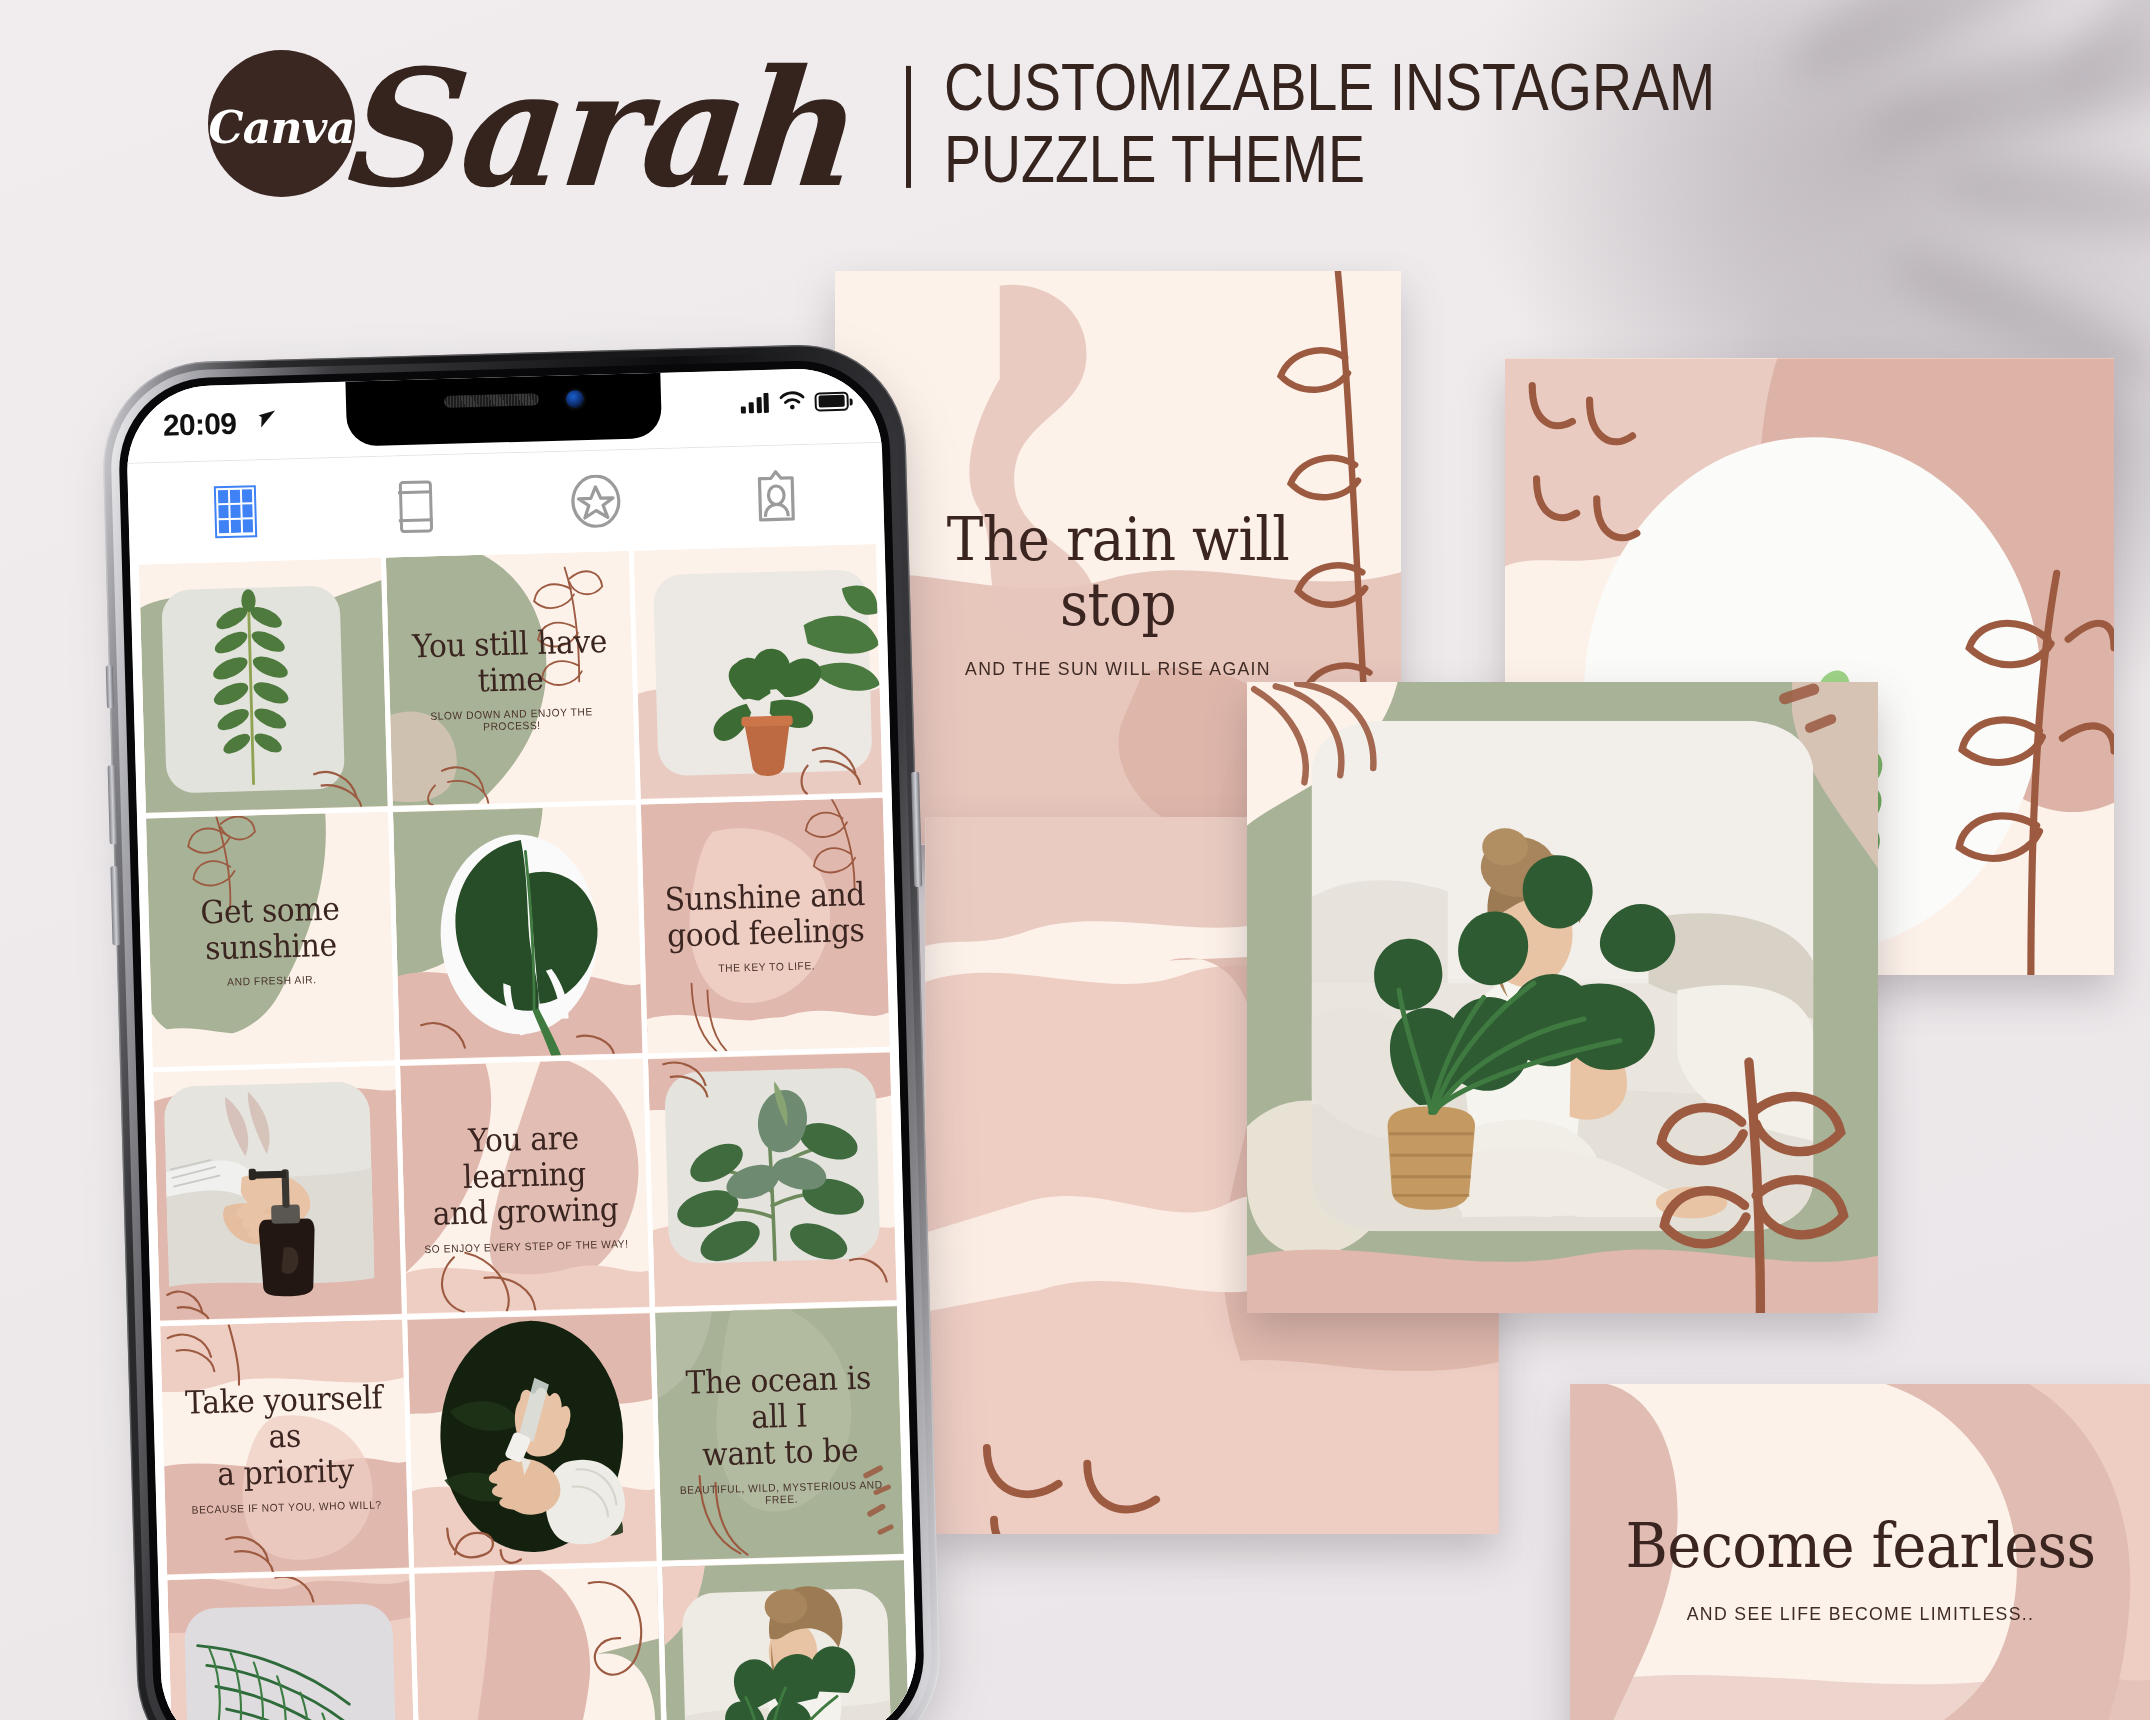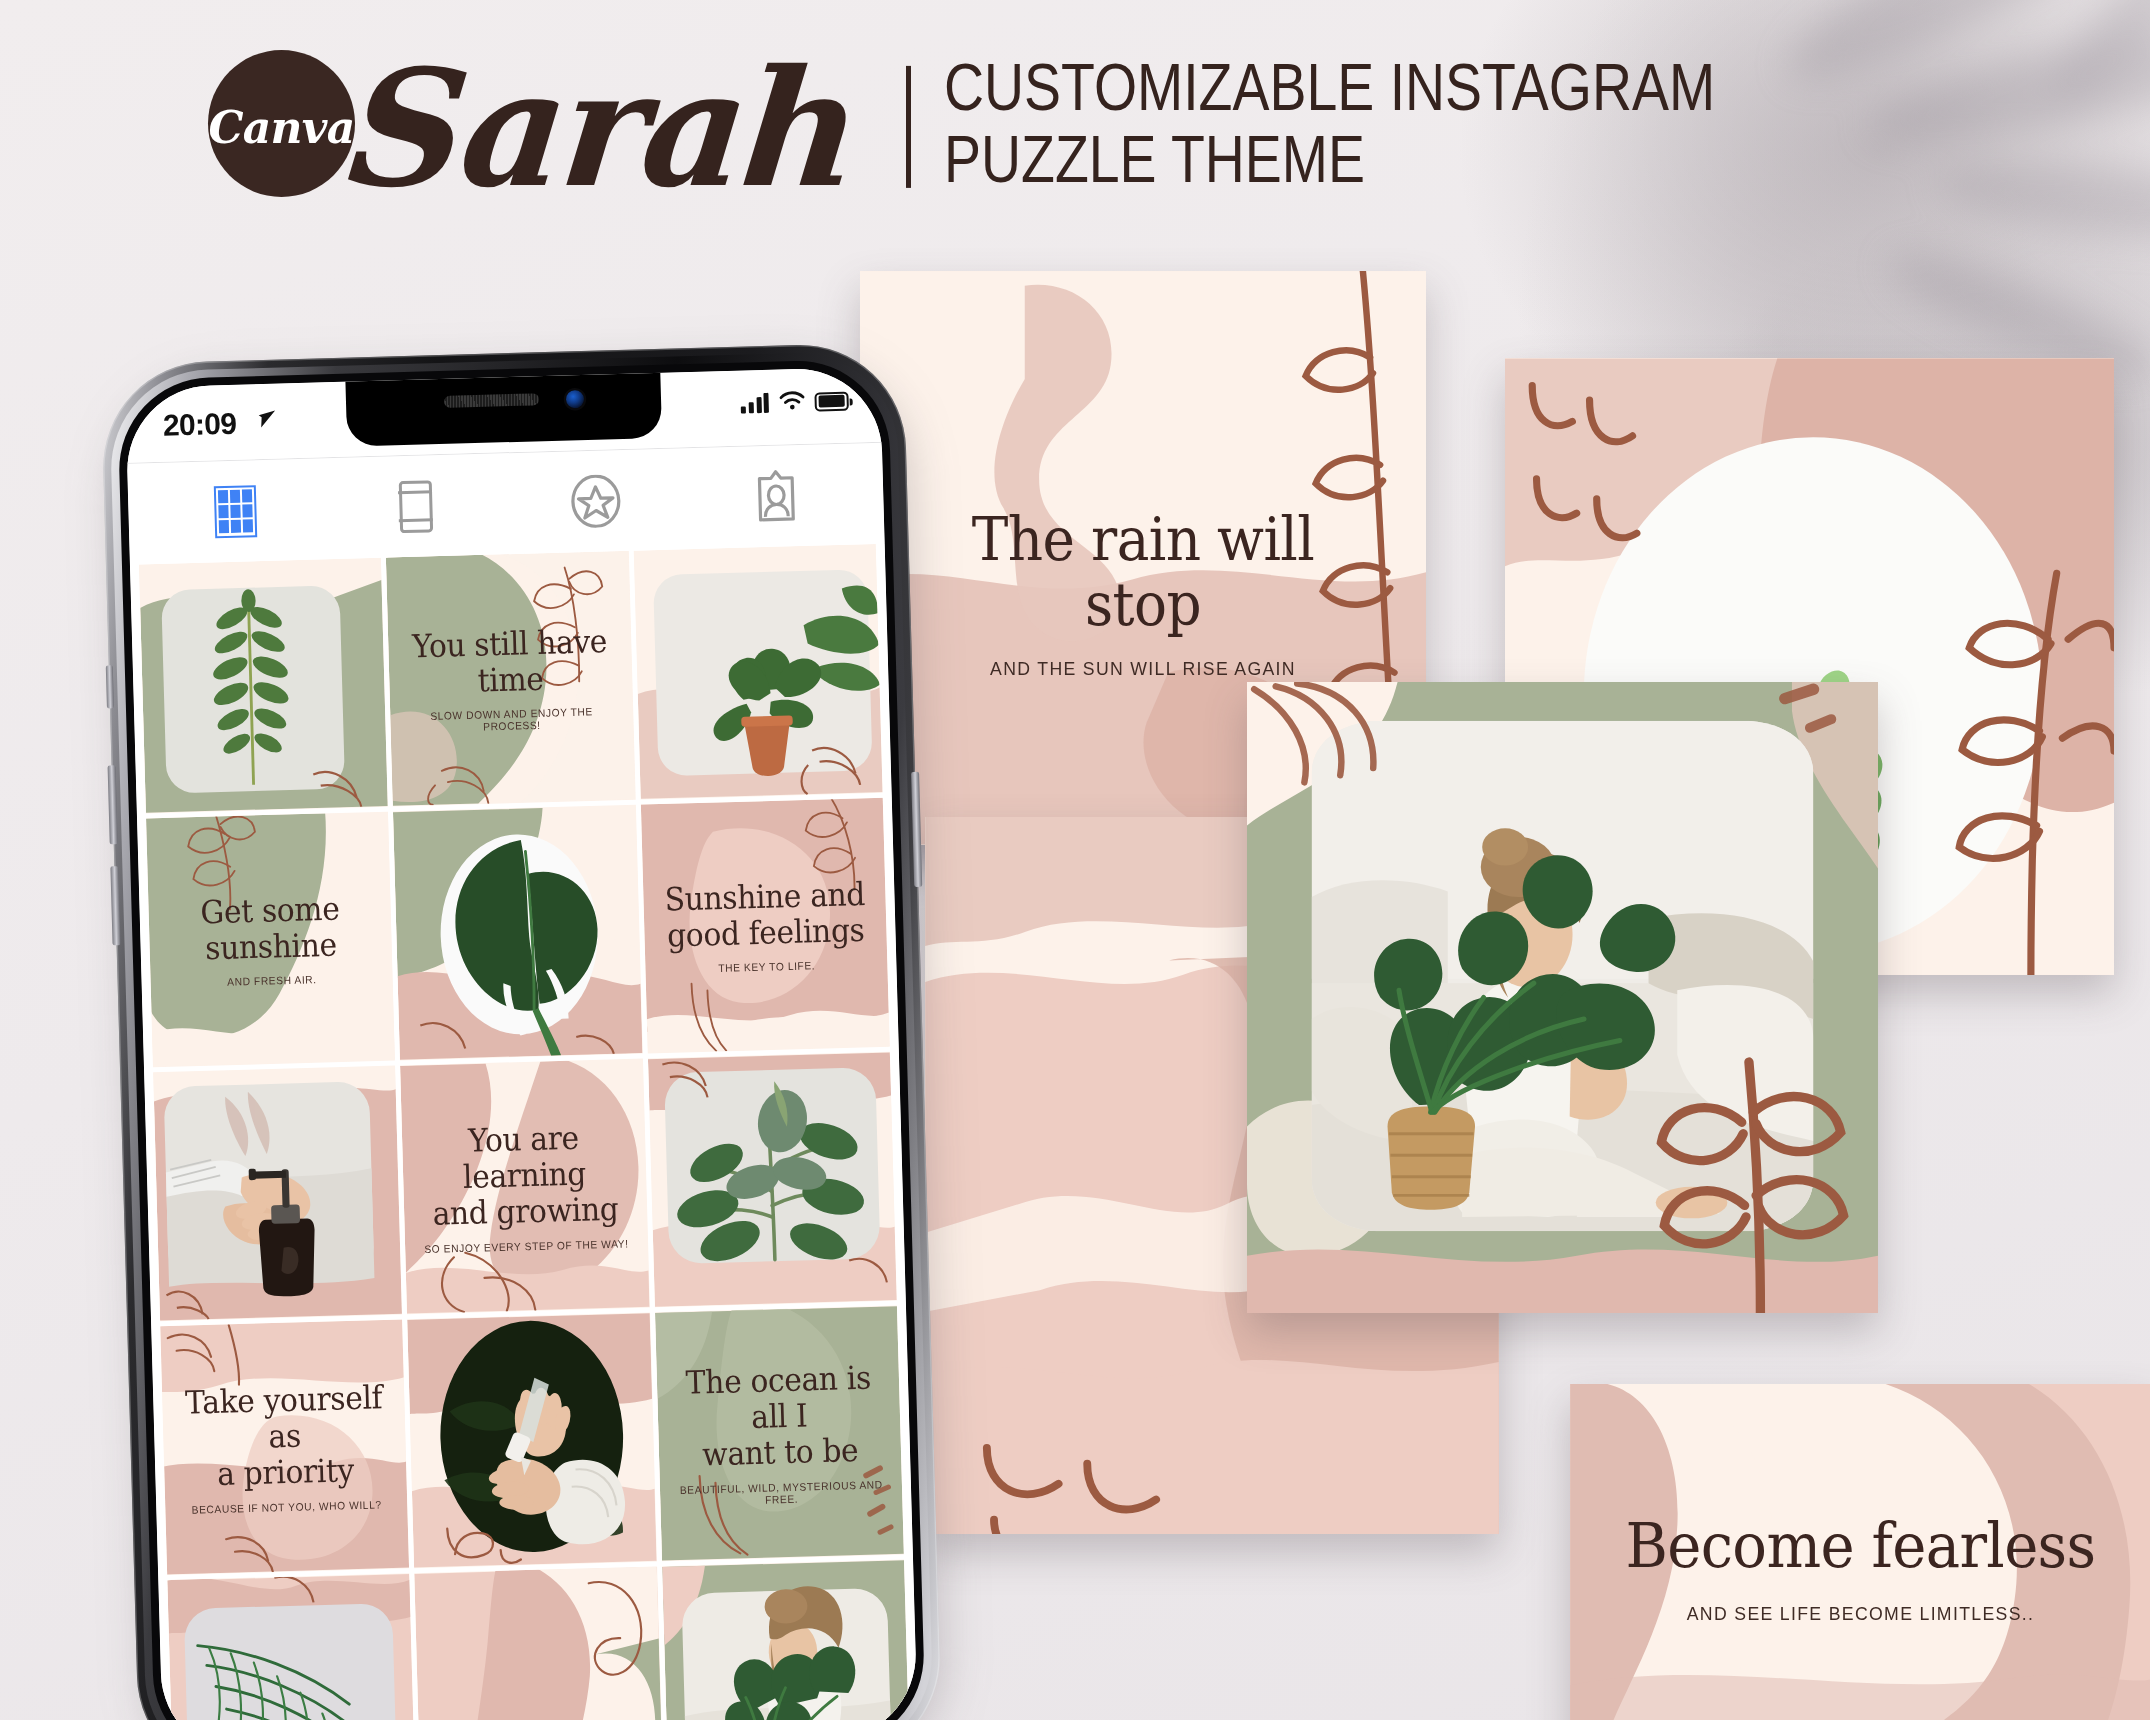--- a/index.html
+++ b/index.html
@@ -106,21 +106,21 @@
 
   
   .card{position:absolute;overflow:hidden;background:#fdf1e8;
     box-shadow:0 18.6px 39px rgba(92,84,90,.30);}
   .card .ctxt{position:absolute;left:0;right:0;text-align:center;z-index:9;}
   .card .cq{font-family:"DejaVu Serif",serif;color:#3b2520;line-height:1.1;letter-spacing:-0.7px;
     transform:scaleX(.93);}
   .card .cs{font-family:"Liberation Sans",sans-serif;color:#3f2b25;letter-spacing:1.4px;
     transform:scaleX(.95);}
 
-  #card-rain{left:860px;top:271px;width:566px;height:574px;}
+  #card-rain{left:835px;top:271px;width:566px;height:574px;}
   #card-rain .ctxt{top:237px;}
   #card-rain .cq{font-size:59px;}
   #card-rain .cs{font-size:18.6px;margin-top:20px;}
 
   #card-plant{left:1505px;top:358px;width:609px;height:617px;}
 
   #card-keep{left:925px;top:817px;width:574px;height:717px;}
   #card-keep .ctxt{top:346px;}
   #card-keep .cq{font-size:63px;}
   #card-keep .cs{font-size:18px;margin-top:21.5px;}

